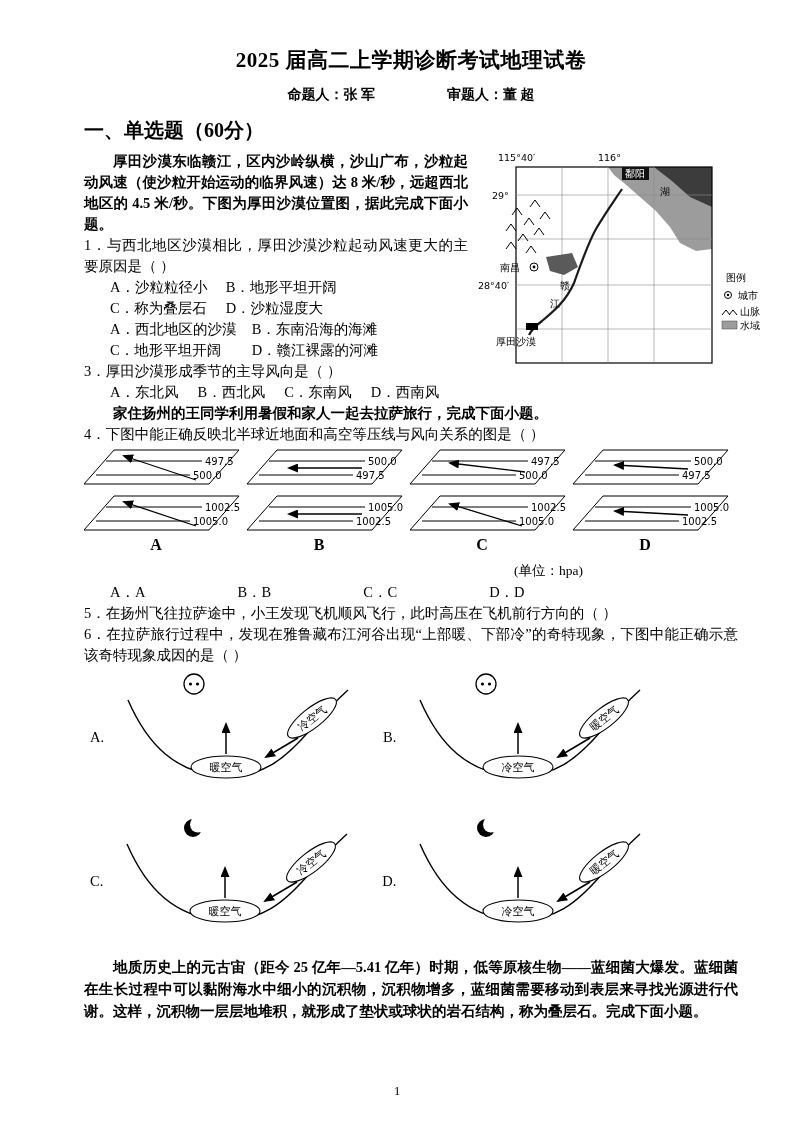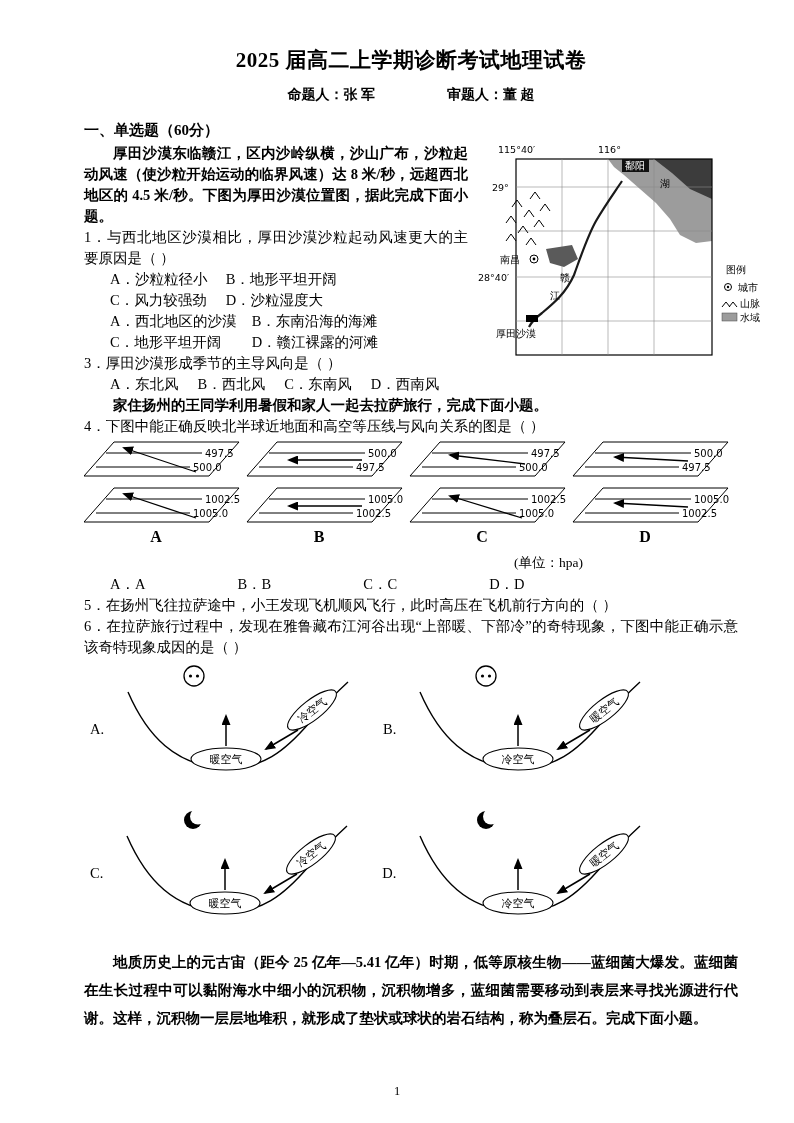--- a/index.html
+++ b/index.html
@@ -5,21 +5,21 @@
   * { margin:0; padding:0; box-sizing:border-box; }
   html,body { background:#fff; }
   body {
     width:794px; height:1123px; margin:0 auto; position:relative;
     font-family:"Liberation Serif","DejaVu Serif",serif; color:#000;
   }
   .page { padding:50px 56px 0 84px; font-size:14.5px; line-height:21px; }
 
   .title { font-size:21px; font-weight:bold; text-align:center; margin-bottom:13px; letter-spacing:.5px; }
   .authors { display:flex; justify-content:center; gap:72px; font-weight:bold; font-size:14px; margin-bottom:15px; }
-  .section-heading { font-size:15px; font-weight:bold; margin-bottom:2px; }
+  .section-heading { font-size:20px; font-weight:bold; margin-bottom:10px; }
 
   .map-figure { float:right; width:292px; margin:-2px -30px 2px 8px; }
 
   p.passage { font-weight:bold; text-indent:2em; text-align:justify; }
   p.stem { text-align:justify; }
   .optrow { padding-left:26px; }
   .optrow .w1 { display:inline-block; width:112px; }
   .optrow .w2 { display:inline-block; width:138px; }
   .optline { padding-left:26px; display:flex; gap:19px; }
   .q4opts { padding-left:26px; display:flex; gap:92px; }
@@ -135,21 +135,21 @@
   </div>
 
   <p class="passage">厚田沙漠东临赣江，区内沙岭纵横，沙山广布，沙粒起动风速（使沙粒开始运动的临界风速）达 8 米/秒，远超西北地区的 4.5 米/秒。下图为厚田沙漠位置图，据此完成下面小题。</p>
 
   <p class="stem">1．与西北地区沙漠相比，厚田沙漠沙粒起动风速更大的主要原因是（  ）</p>
   <div class="optrow">
     <span class="w1">A．沙粒粒径小</span>
     <span>B．地形平坦开阔</span>
   </div>
   <div class="optrow">
-    <span class="w1">C．风力较强劲</span>
+    <span class="w1">C．称为叠层石</span>
     <span>D．沙粒湿度大</span>
   </div>
 
   <div class="optrow">
     <span class="w2">A．西北地区的沙漠</span>
     <span>B．东南沿海的海滩</span>
   </div>
   <div class="optrow">
     <span class="w2">C．地形平坦开阔</span>
     <span>D．赣江裸露的河滩</span>
@@ -346,17 +346,17 @@
         <ellipse class="vell" cx="112" cy="99" rx="35" ry="11"></ellipse>
         <text class="air" x="112" y="103">冷空气</text>
         <g transform="rotate(-38 198 50)">
           <ellipse class="vell" cx="198" cy="50" rx="30" ry="10"></ellipse>
           <text class="air" x="198" y="54">暖空气</text>
         </g>
       </svg>
     </div>
   </div>
 
-  <p class="passage" style="margin-top:0; line-height:28px;">地质历史上的元古宙（距今 25 亿年—5.41 亿年）时期，低等原核生物——蓝细菌大爆发。蓝细菌在生长过程中可以黏附海水中细小的沉积物，沉积物增多，蓝细菌需要移动到表层来寻找光源进行代谢。这样，沉积物一层层地堆积，就形成了垫状或球状的岩石结构，称为叠层石。完成下面小题。</p>
+  <p class="passage" style="margin-top:0; line-height:22px;">地质历史上的元古宙（距今 25 亿年—5.41 亿年）时期，低等原核生物——蓝细菌大爆发。蓝细菌在生长过程中可以黏附海水中细小的沉积物，沉积物增多，蓝细菌需要移动到表层来寻找光源进行代谢。这样，沉积物一层层地堆积，就形成了垫状或球状的岩石结构，称为叠层石。完成下面小题。</p>
 
 </div>
 
 <div class="pagenum">1</div>
 
 </body></html>

